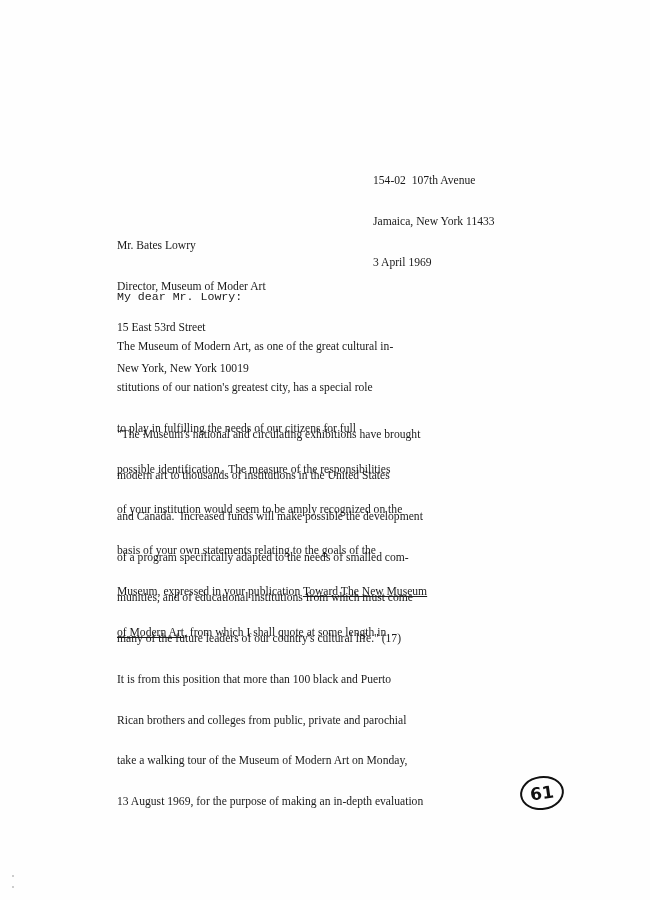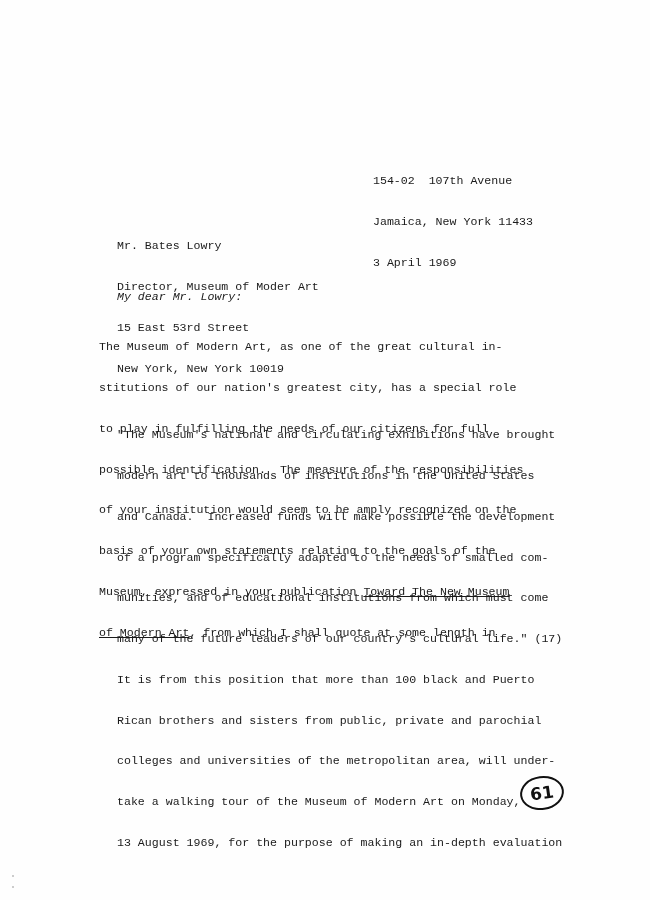--- a/index.html
+++ b/index.html
@@ -1,24 +1,24 @@
 <!DOCTYPE html>
 <html><head>
 <meta charset="utf-8">
 <style>
   html, body { margin:0; padding:0; background:#ffffff; }
   body { width:650px; height:900px; position:relative; overflow:hidden; }
   .page { position:absolute; left:0; top:0; width:650px; height:900px; background:#fefefe; }
   .mono { font-family:"Liberation Mono","DejaVu Sans Mono",monospace; font-size:11.6px; color:#1a1a1a; line-height:13.6px; white-space:pre; }
   .return-address { position:absolute; left:373px; top:147px; }
   .inside-address { position:absolute; left:117px; top:212px; }
-  .salutation { position:absolute; left:117px; top:290px;font-style:italic; }
-  .para1 { position:absolute; left:99px; top:313px; }
+  .salutation { position:absolute; left:117px; top:290px; }
+  .para1 { position:absolute; left:117px; top:313px; }
   .para2 { position:absolute; left:117px; top:401px; }
-  .line { display:block; }
+  .line { display:block;font-family:Liberation Serif, serif; }
   .u { text-decoration:underline; }
   .page-number { position:absolute; left:520px; top:776px; width:40px; height:30px; border:2px solid #111; border-radius:50%; font-family:"DejaVu Sans",sans-serif; font-size:17px; font-weight:bold; color:#111; text-align:center; line-height:30px; transform:rotate(-8deg); }
   .speck { position:absolute; width:2px; height:2px; background:#bbb; border-radius:1px; }
 </style>
 </head>
 <body>
 
 <div class="page">
 
   <div class="mono return-address">
@@ -48,22 +48,21 @@
   </div>
 
   <div class="mono para2">
     <span class="line">"The Museum's national and circulating exhibitions have brought</span>
     <span class="line">modern art to thousands of institutions in the United States</span>
     <span class="line">and Canada.  Increased funds will make possible the development</span>
     <span class="line">of a program specifically adapted to the needs of smalled com-</span>
     <span class="line">munities, and of educational institutions from which must come</span>
     <span class="line">many of the future leaders of our country's cultural life." (17)</span>
     <span class="line">It is from this position that more than 100 black and Puerto</span>
-    <span class="line">Rican brothers and sisters from public, private and parochial</span>
-    <span class="line">colleges and universities of the metropolitan area, will under-</span>
+    <span class="line">Rican brothers and colleges from public, private and parochial</span>
     <span class="line">take a walking tour of the Museum of Modern Art on Monday,</span>
     <span class="line">13 August 1969, for the purpose of making an in-depth evaluation</span>
     
     
     
     
     
     
     
     

